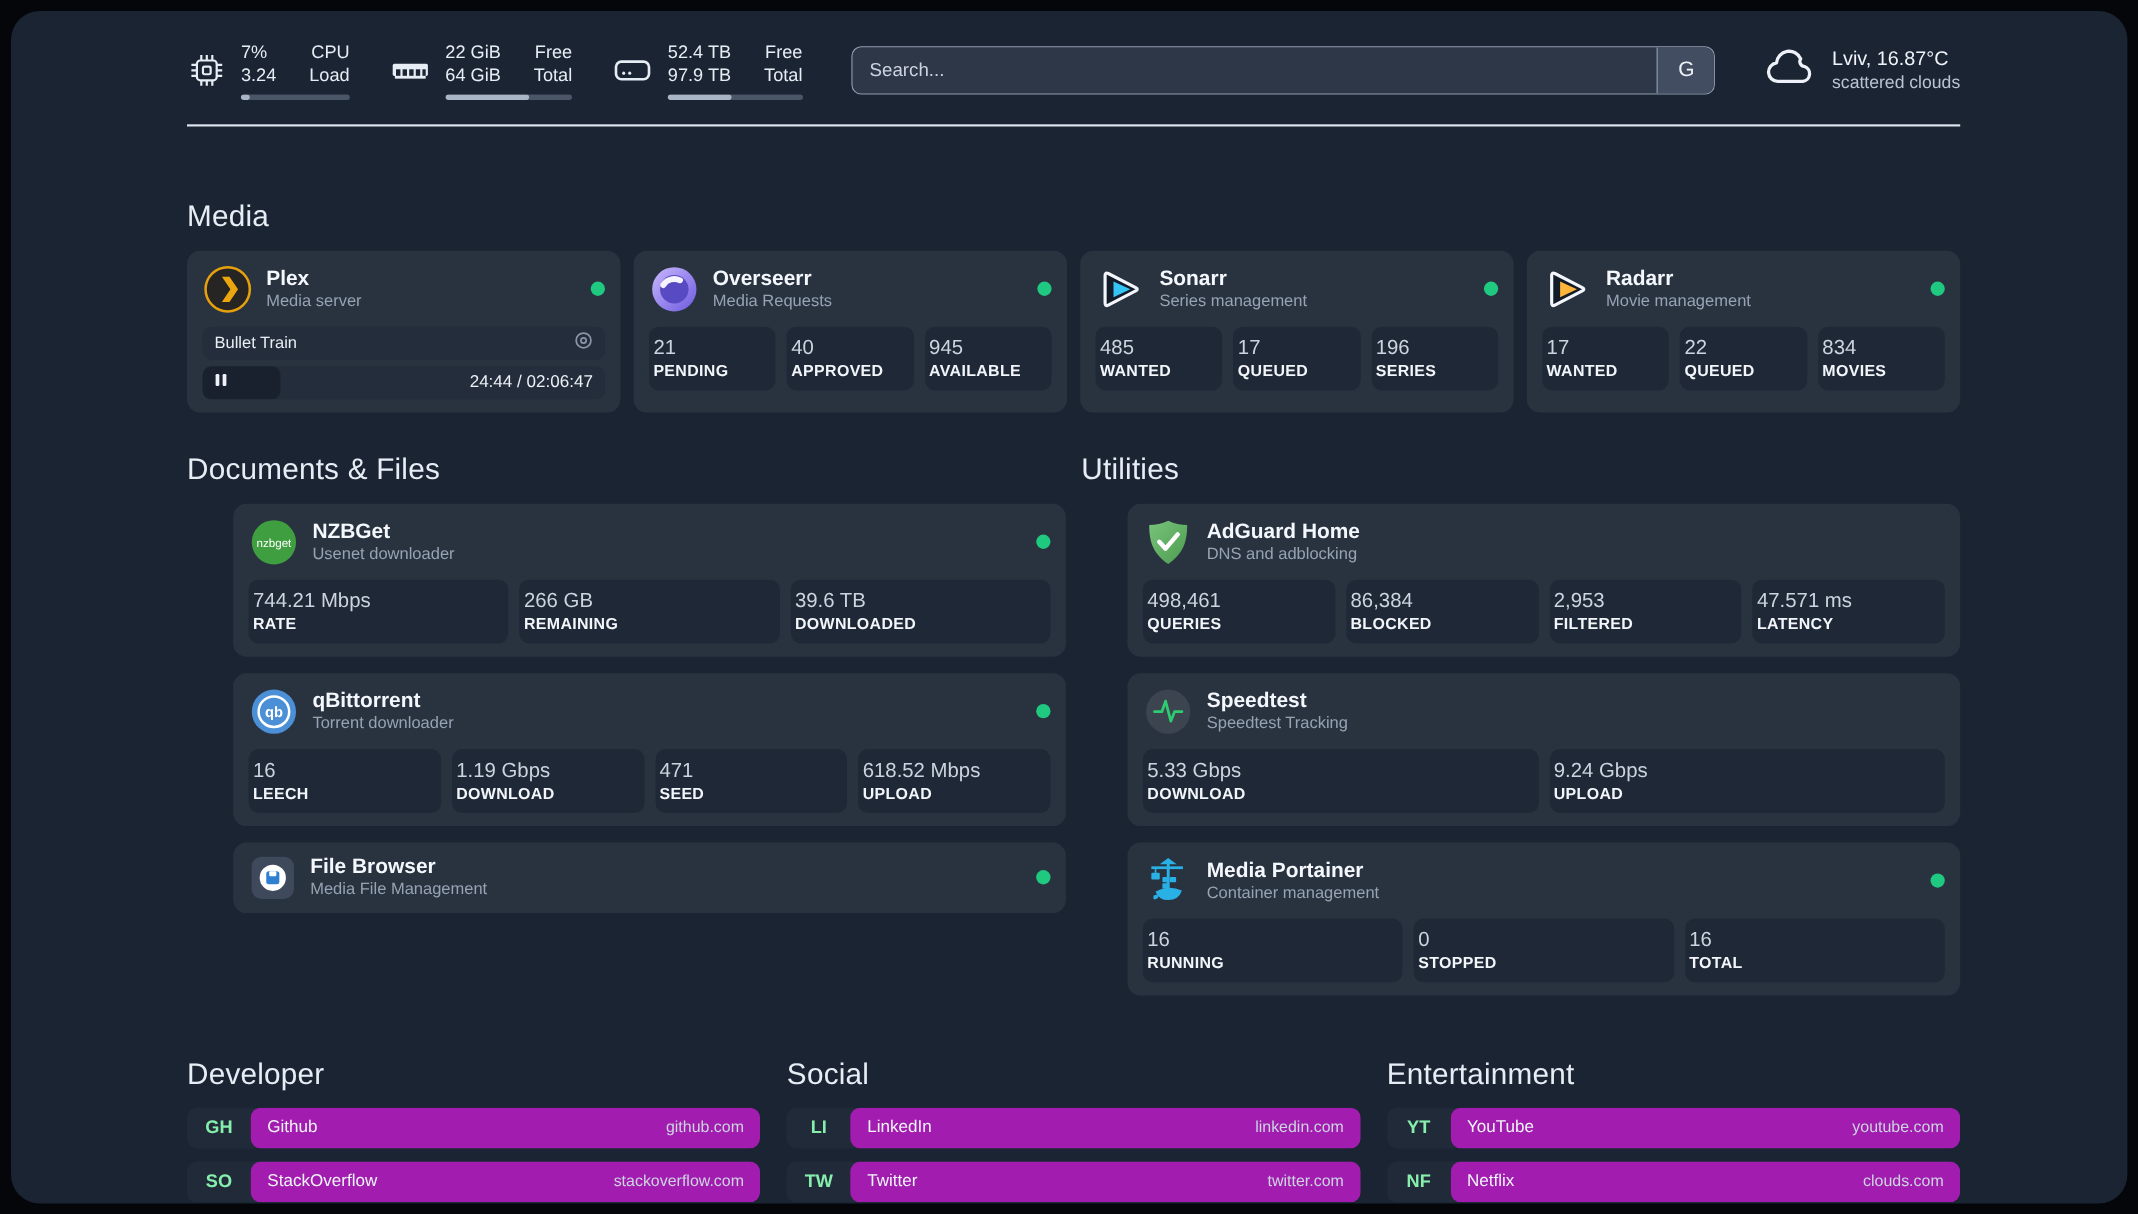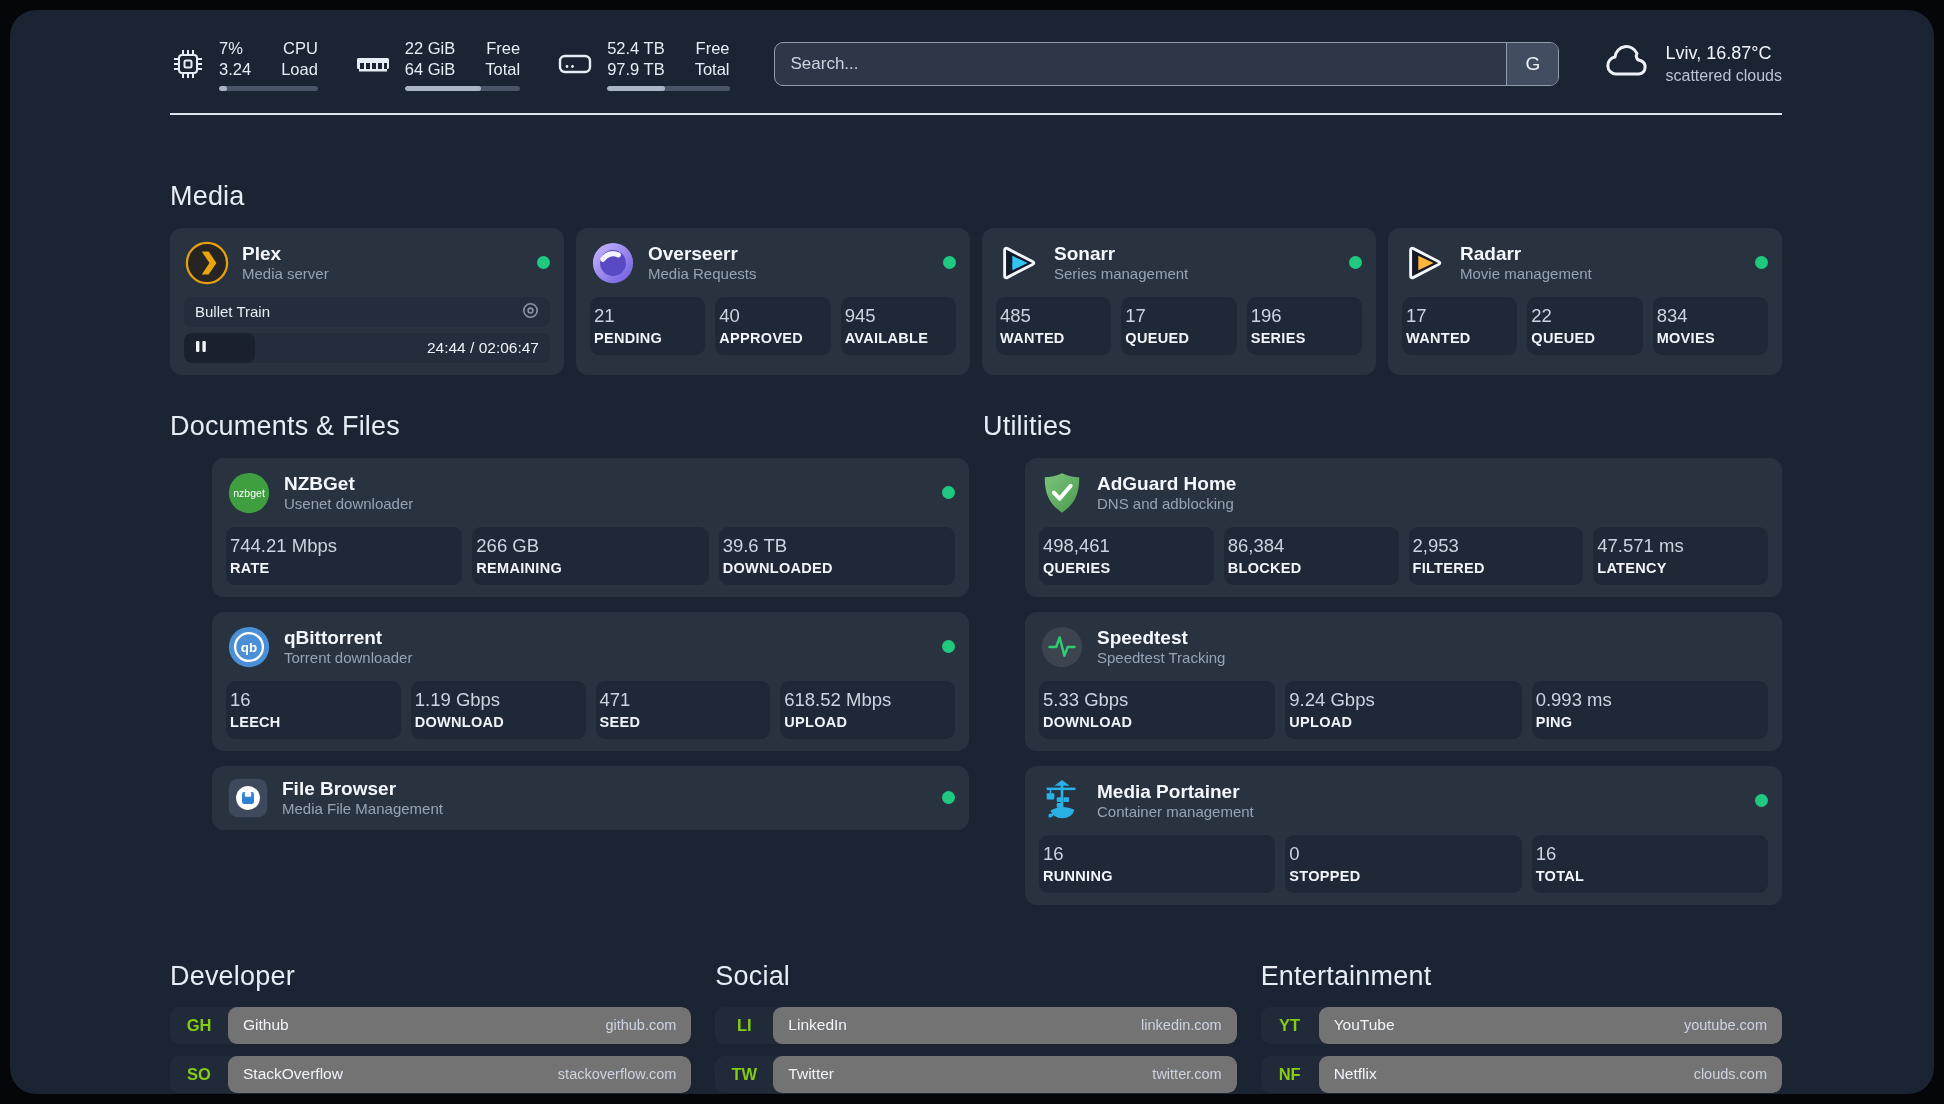--- a/index.html
+++ b/index.html
@@ -60,22 +60,22 @@
 
   .twocol { display:grid; grid-template-columns:1fr 1fr; column-gap:14px; margin-top:36px; }
   .stack { display:flex; flex-direction:column; gap:15px; margin-top:16px;padding-left:42px; }
   .card.slim { padding:10px 14px; }
   .card.slim .appicon, .card.slim .appicon svg { width:44px; height:44px; flex-basis:44px; }
 
   
   .links { display:grid; grid-template-columns:1fr 1fr 1fr; column-gap:24px; margin-top:56px; }
   .linklist { display:flex; flex-direction:column; gap:12px; margin-top:15px; }
   .linkrow { display:flex; height:37px; border-radius:9px; background:#202a38; overflow:hidden; cursor:pointer; }
-  .abbr { width:58px; display:flex; align-items:center; justify-content:center; font-size:16.5px; font-weight:600; color:#84cc16; }
-  .linkbody { flex:1; background:#737373; border-radius:9px; display:flex; align-items:center; padding:0 15px; }
+  .abbr { width:58px; display:flex; align-items:center; justify-content:center; font-size:16.5px; font-weight:600; color:#86efac; }
+  .linkbody { flex:1; background:#a21caf; border-radius:9px; display:flex; align-items:center; padding:0 15px; }
   .linkname { font-size:15.5px; color:#f0f4f9; }
   .linkurl { margin-left:auto; font-size:14.5px; color:#ccd4e1; }
 </style>
 </head>
 <body>
 
 <div class="panel">
 <div class="content">
 
   <div class="topbar">
@@ -466,24 +466,20 @@
             </div>
           </div>
           <div class="statrow">
             <div class="stat">
                   <div class="v">5.33 Gbps</div>
                   <div class="l">DOWNLOAD</div>
                 </div>
             <div class="stat">
                   <div class="v">9.24 Gbps</div>
                   <div class="l">UPLOAD</div>
-                </div>
-            <div class="stat">
-                  <div class="v">0.993 ms</div>
-                  <div class="l">PING</div>
                 </div>
           </div>
         </div>
 
         <div class="card">
           <div class="cardhead">
             <span class="appicon">
               <svg viewBox="0 0 48 48" fill="#29b1e6">
                 <path d="M24 2 l8 6 h-16z"></path>
                 <rect x="22.6" y="7" width="2.8" height="24"></rect>

